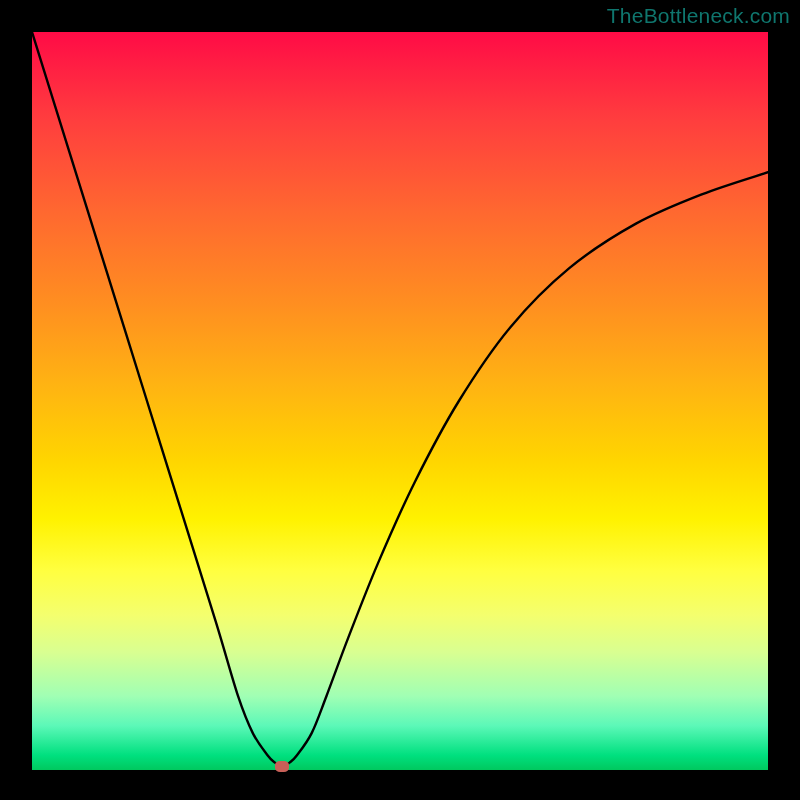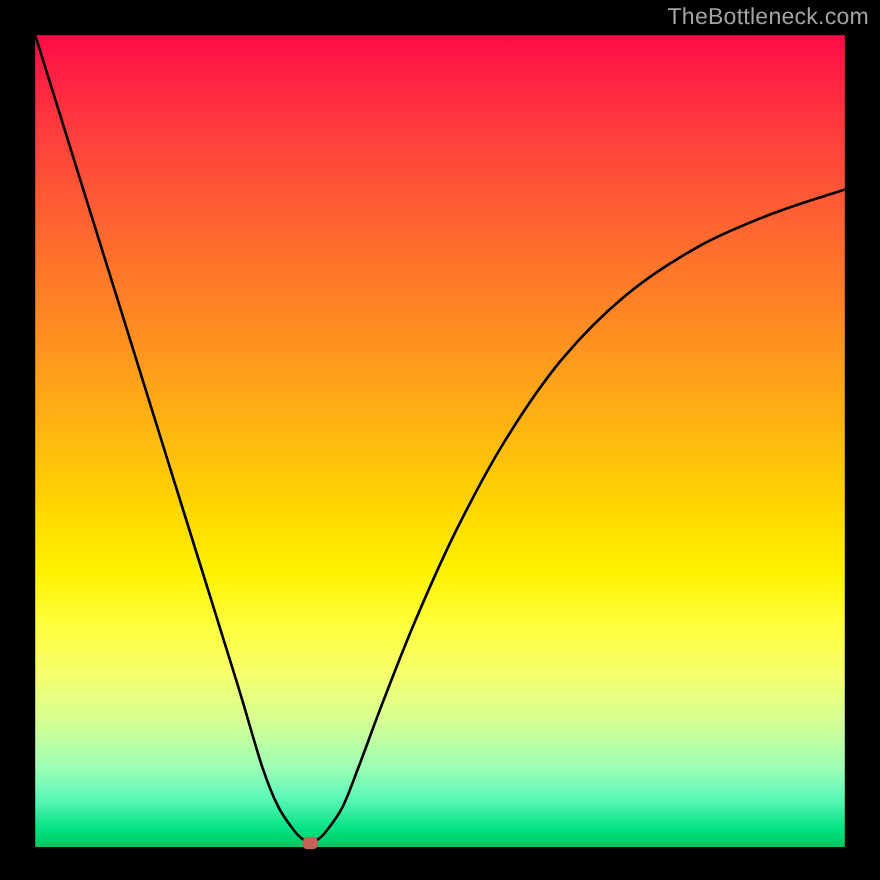--- a/index.html
+++ b/index.html
@@ -52,21 +52,21 @@
     position: absolute;
     width: 14px;
     height: 11px;
     border-radius: 5px / 4px;
     background: #c86058;
   }
   .watermark {
     position: absolute;
     top: 4px;
     right: 10px;
-    color: #a3a3a3;
+    color: #0f766e;
     font-size: 21px;
     font-weight: 500;
     letter-spacing: 0.2px;
   }
 </style>
 </head>
 <body>
 
 <div class="frame">
   <div class="plot">

